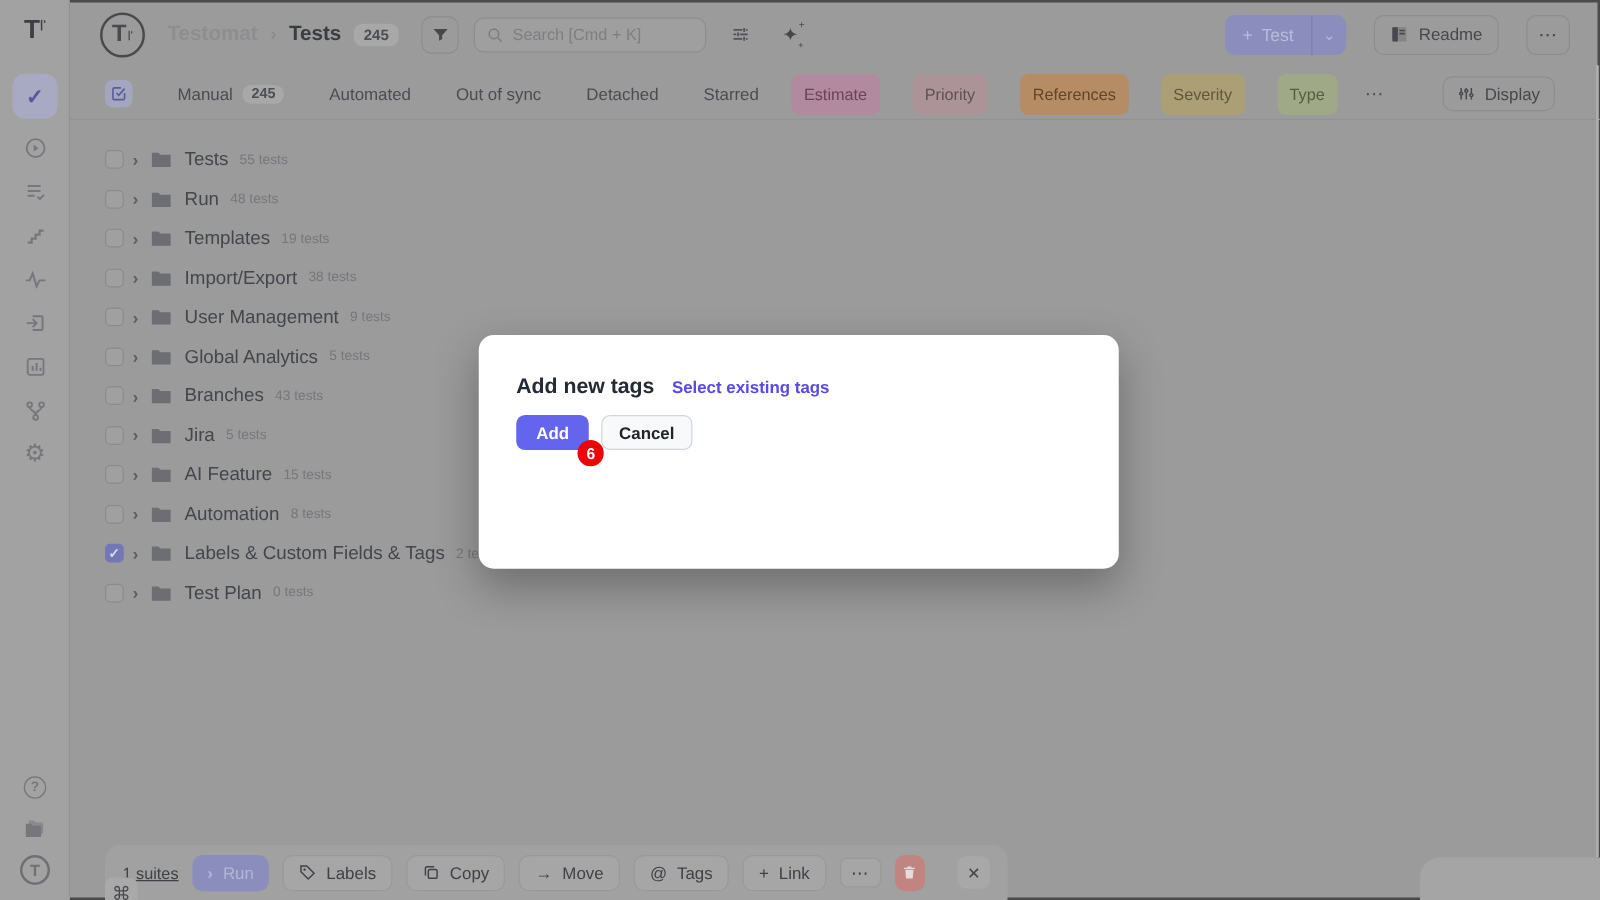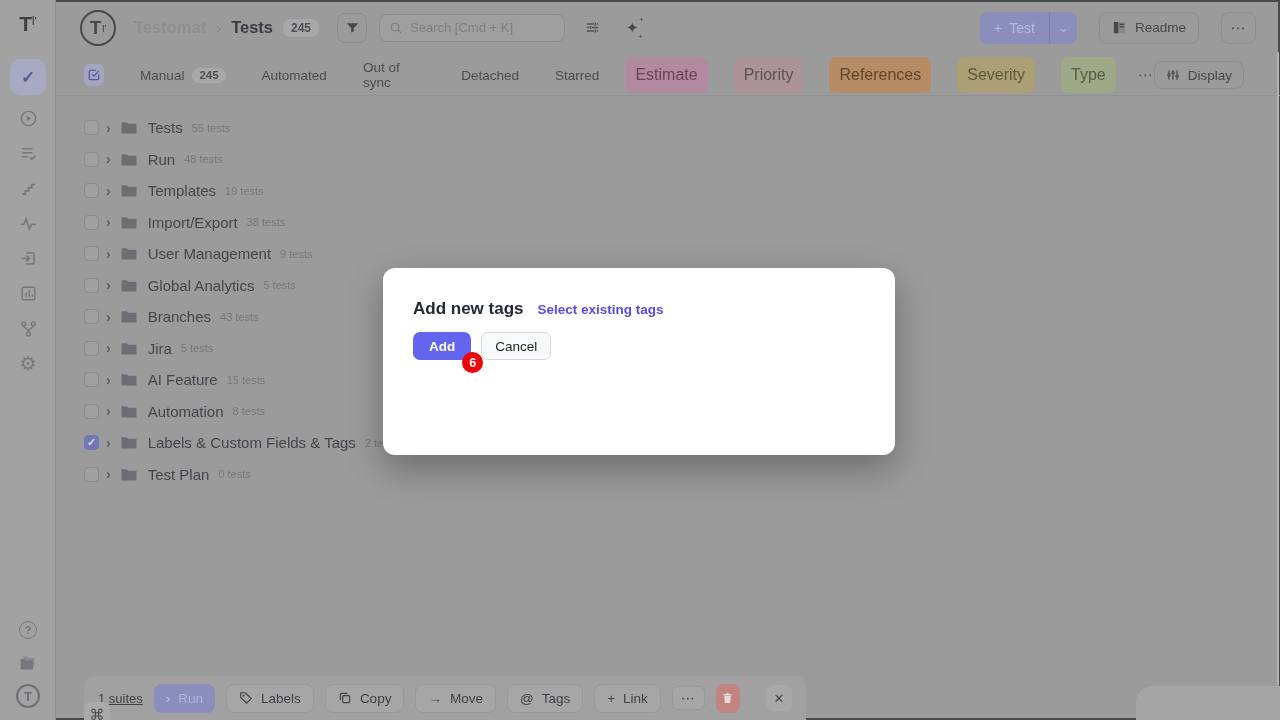--- a/index.html
+++ b/index.html
@@ -57,21 +57,21 @@
   .readme-btn { margin-left:22px; height:32px; padding:0 12px; font-size:13.5px; gap:8px; }
   .more-btn { margin-left:22px; width:35px; height:32px; font-size:15px; letter-spacing:1px; }
 
   
   .filterbar { position:absolute; left:56px; top:55px; width:1224px; height:41px;
                display:flex; align-items:center; padding-left:28px; border-bottom:1px solid #929292; }
   .selall-btn { width:22px; height:22px; border-radius:6px; background:#a4a5bf; color:#585b9e;
                 display:flex; align-items:center; justify-content:center; cursor:pointer; }
   .tab { font-size:13.5px; color:#4a4c52; margin-left:36px; display:flex; align-items:flex-start; gap:8px; cursor:pointer; }
   .tab .count-pill { margin-left:0; font-size:11.5px; padding:1.5px 7px; }
-  .fbadge { margin-left:26px; padding:9px 10px; border-radius:7px; font-size:16px; cursor:pointer; }
+  .fbadge { margin-left:26px; padding:9px 10px; border-radius:7px; font-size:13px; cursor:pointer; }
   .fdots { margin-left:22px; color:#515358; font-size:15px; letter-spacing:1px; cursor:pointer; }
   .display-btn { margin-left:auto; margin-right:36px; height:28px; padding:0 11px; font-size:13.5px; gap:8px; }
 
   
   .tree { position:absolute; left:56px; top:97px; width:1224px; padding-top:15px; }
   .trow { height:31.5px; display:flex; align-items:center; padding-left:28px; cursor:pointer; }
   .cbox { width:15px; height:15px; border-radius:4px; border:1.5px solid #8b8b8b; background:#a0a0a0;
           flex:none; display:flex; align-items:center; justify-content:center; }
   .trow.checked .cbox { background:#7477b6; border-color:#7477b6; color:#dadbee; font-size:11px; font-weight:bold; }
   .trow .chev { margin-left:7px; color:#5c5e63; font-size:14px; font-weight:bold; }
@@ -113,21 +113,21 @@
   .tag-input { margin-top:17px; width:100%; height:34px; border:1px solid #d4d8dd; border-radius:8px;
                padding:0 12px; font-size:13.5px; color:#1c2026; outline:none; font-family:inherit; background:#fff; }
   .modal-actions { margin-top:13px; display:flex; align-items:center; gap:10px; }
   .add-wrap { position:relative; }
   .add-btn { background:#6365ee; border:none; color:#ffffff; font-weight:600; font-size:13.5px;
              height:28px; padding:0 16px; border-radius:7px; cursor:pointer; font-family:inherit; }
   .step-badge { position:absolute; right:-12px; bottom:-13px; width:21px; height:21px; border-radius:50%;
                 background:#ed0404; color:#ffffff; font-size:12.5px; font-weight:bold;
                 display:flex; align-items:center; justify-content:center; }
   .cancel-btn { background:#f8f9fa; border:1px solid #d3d7dc; color:#21252c; font-size:13.5px;
-                height:28px; padding:0 13px; border-radius:7px; cursor:pointer; font-family:inherit; font-weight:400; }
+                height:28px; padding:0 13px; border-radius:7px; cursor:pointer; font-family:inherit; font-weight:700; }
 </style>
 </head>
 <body>
 
 <div class="screen">
 
   <nav class="sidebar">
     <div class="side-logo"><span>T</span><sup>|'</sup></div>
 
     <div class="snav" style="top:59px;">

